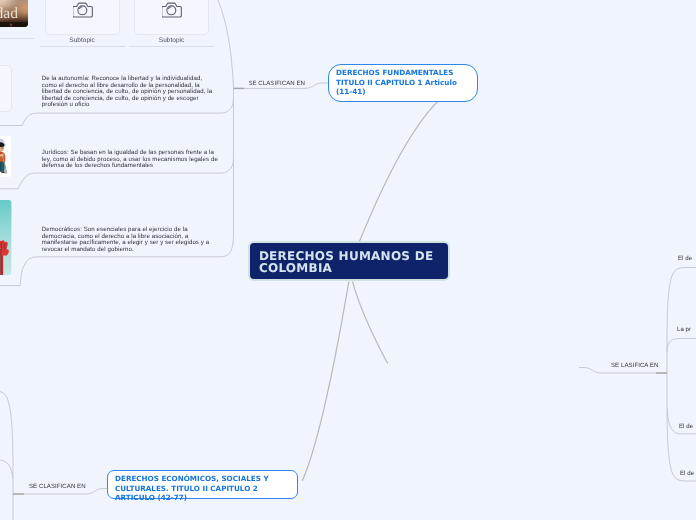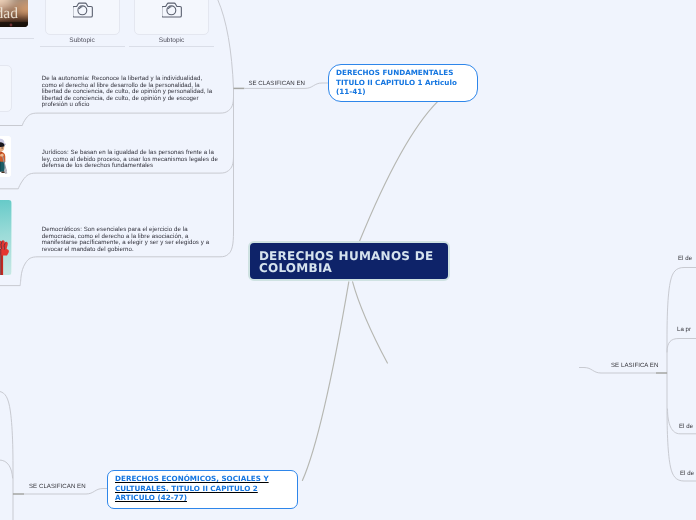--- a/index.html
+++ b/index.html
@@ -93,21 +93,21 @@
 
 <div class="node bluebox" id="node-fundamentales" style="left:328px;top:64px;width:150px;height:38px;border-radius:13px;">
   <div class="txt">DERECHOS FUNDAMENTALES
 TITULO II CAPITULO 1 Articulo
 (11-41)</div>
 </div>
 <div class="edgelabel" style="left:248.4px;top:79.5px;">SE CLASIFICAN EN</div>
 
 <div class="edgelabel" style="left:611px;top:362px;">SE LASIFICA EN</div>
 
-<div class="node bluebox" id="node-economicos" style="left:107px;top:470px;width:191px;height:39px;text-decoration:underline;">
+<div class="node bluebox" id="node-economicos" style="left:107px;top:470px;width:191px;height:29px;">
   <div class="txt">DERECHOS ECONÓMICOS, SOCIALES Y
 CULTURALES. TITULO II CAPITULO 2
 ARTICULO (42-77)</div>
 </div>
 <div class="edgelabel" style="left:29px;top:483px;">SE CLASIFICAN EN</div>
 
 <div class="thumb" id="thumb-sunset" style="left:-46.9px;top:-23.3px;width:75px;height:50px;border-radius:4px;">
   <svg width="75" height="50" viewBox="0 0 75 50">
     <defs>
       <linearGradient id="sky" x1="0.6" y1="0.42" x2="0.80" y2="1">

